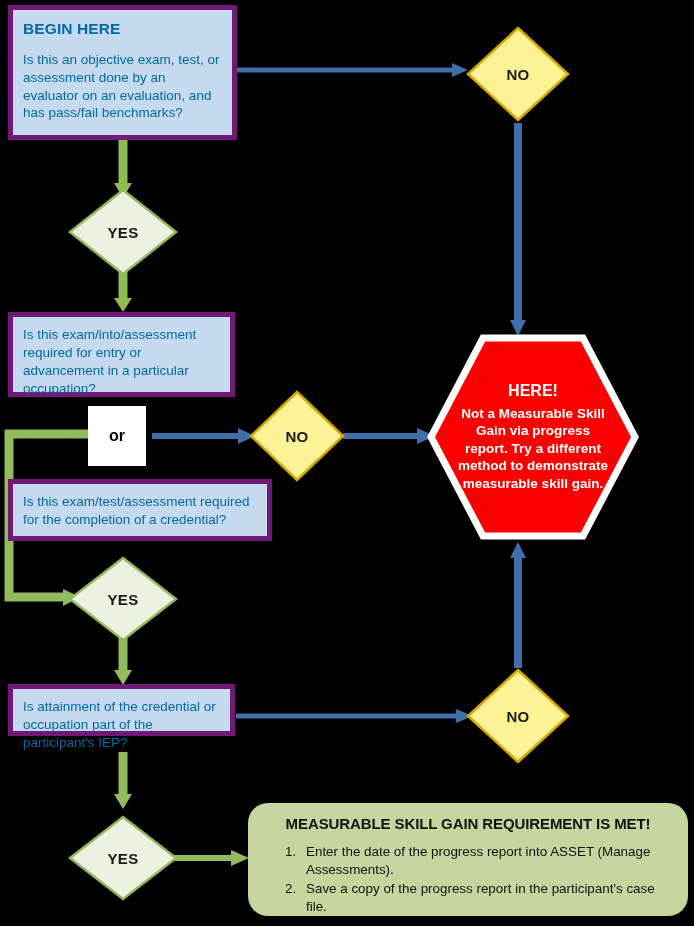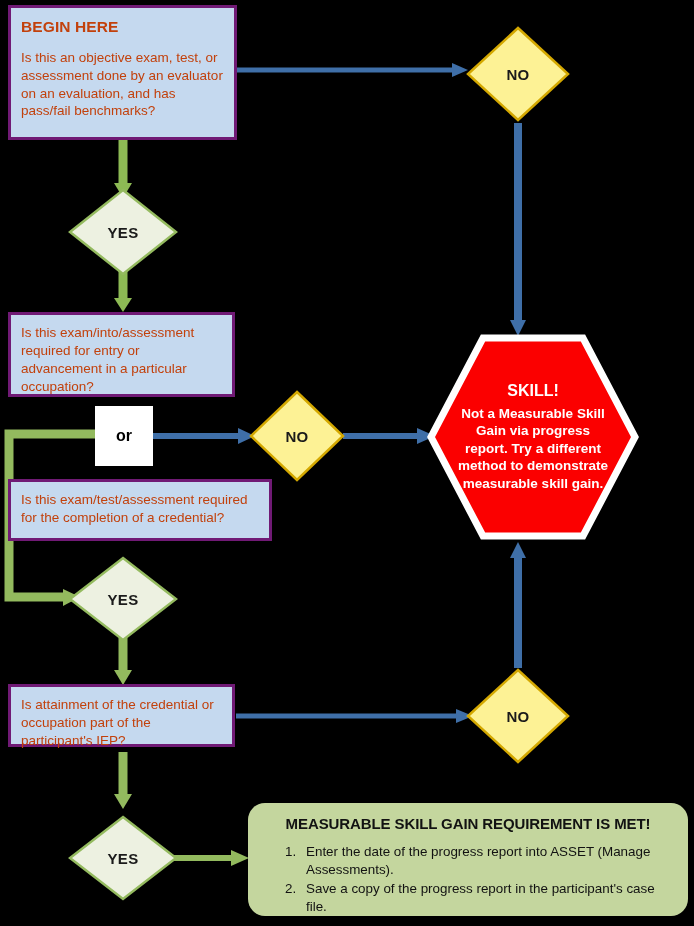--- a/index.html
+++ b/index.html
@@ -13,22 +13,22 @@
     height: 926px;
     background: #000000;
     font-family: "Liberation Sans", sans-serif;
     overflow: hidden;
   }
   .node { position: absolute; box-sizing: border-box; }
 
   
   .qbox {
     background: #c5d9ef;
-    border: 3px solid #701a75;
-    color: #c2410c;
+    border: 5px solid #701a75;
+    color: #0369a1;
     font-size: 13.5px;
     line-height: 1.33;
     padding: 9px 10px 8px 10px;
   }
   .qbox .title {
     font-weight: bold;
     font-size: 15.5px;
     display: block;
     margin-bottom: 11px;
     letter-spacing: .1px;
@@ -212,21 +212,21 @@
     <svg viewBox="0 0 104 96" preserveAspectRatio="none">
       <polygon points="52,2 102,48 52,94 2,48" fill="#fdf295" stroke="#d4a800" stroke-width="2.5"></polygon>
     </svg>
     <span class="dlabel">NO</span>
   </div>
 
   <div class="node qbox" style="left:8px; top:312px; width:227px; height:85px;">
     <span class="body">Is this exam/into/assessment required for entry or advancement in a particular occupation?</span>
   </div>
 
-  <div class="node orbox" style="left:95px; top:406px; width:58px; height:60px;">
+  <div class="node orbox" style="left:88px; top:406px; width:58px; height:60px;">
     <span>or</span>
   </div>
 
   <div class="node diamond" style="left:249px; top:390px; width:96px; height:92px;">
     <svg viewBox="0 0 96 92" preserveAspectRatio="none">
       <polygon points="48,2 94,46 48,90 2,46" fill="#fdf295" stroke="#d4a800" stroke-width="2.5"></polygon>
     </svg>
     <span class="dlabel">NO</span>
   </div>
 
@@ -239,44 +239,44 @@
       <polygon points="55,2 108,43 55,84 2,43" fill="#edf1e1" stroke="#94ba5f" stroke-width="2.5"></polygon>
     </svg>
     <span class="dlabel">YES</span>
   </div>
 
   <div class="node hex" style="left:427px; top:334px; width:212px; height:206px;">
     <svg viewBox="0 0 212 206" preserveAspectRatio="none">
       <polygon points="56,4 156,4 208,103 156,202 56,202 4,103" fill="#fb0000" stroke="#ffffff" stroke-width="7"></polygon>
     </svg>
     <div class="hextext">
-      <span class="hexhead">SKILL!</span>
+      <span class="hexhead">HERE!</span>
       <span>Not a Measurable Skill Gain via progress report. Try a different method to demonstrate measurable skill gain.</span>
     </div>
   </div>
 
-  <div class="node qbox" style="left:8px; top:684px; width:227px; height:63px;">
+  <div class="node qbox" style="left:8px; top:684px; width:227px; height:52px;">
     <span class="body">Is attainment of the credential or occupation part of the participant's IEP?</span>
   </div>
 
   <div class="node diamond" style="left:466px; top:668px; width:104px; height:96px;">
     <svg viewBox="0 0 104 96" preserveAspectRatio="none">
       <polygon points="52,2 102,48 52,94 2,48" fill="#fdf295" stroke="#d4a800" stroke-width="2.5"></polygon>
     </svg>
     <span class="dlabel">NO</span>
   </div>
 
   <div class="node diamond" style="left:68px; top:815px; width:110px; height:86px;">
     <svg viewBox="0 0 110 86" preserveAspectRatio="none">
       <polygon points="55,2 108,43 55,84 2,43" fill="#edf1e1" stroke="#94ba5f" stroke-width="2.5"></polygon>
     </svg>
     <span class="dlabel">YES</span>
   </div>
 
-  <div class="node successbox" style="left:248px; top:803px; width:440px; height:113px;">
+  <div class="node successbox" style="left:248px; top:803px; width:440px; height:113px;border-radius:20px;">
     <span class="shead">MEASURABLE SKILL GAIN REQUIREMENT IS MET!</span>
     <ol>
       <li>Enter the date of the progress report into ASSET (Manage Assessments).</li>
       <li>Save a copy of the progress report in the participant's case file.</li>
     </ol>
   </div>
 
 </div>
 
 </body></html>

